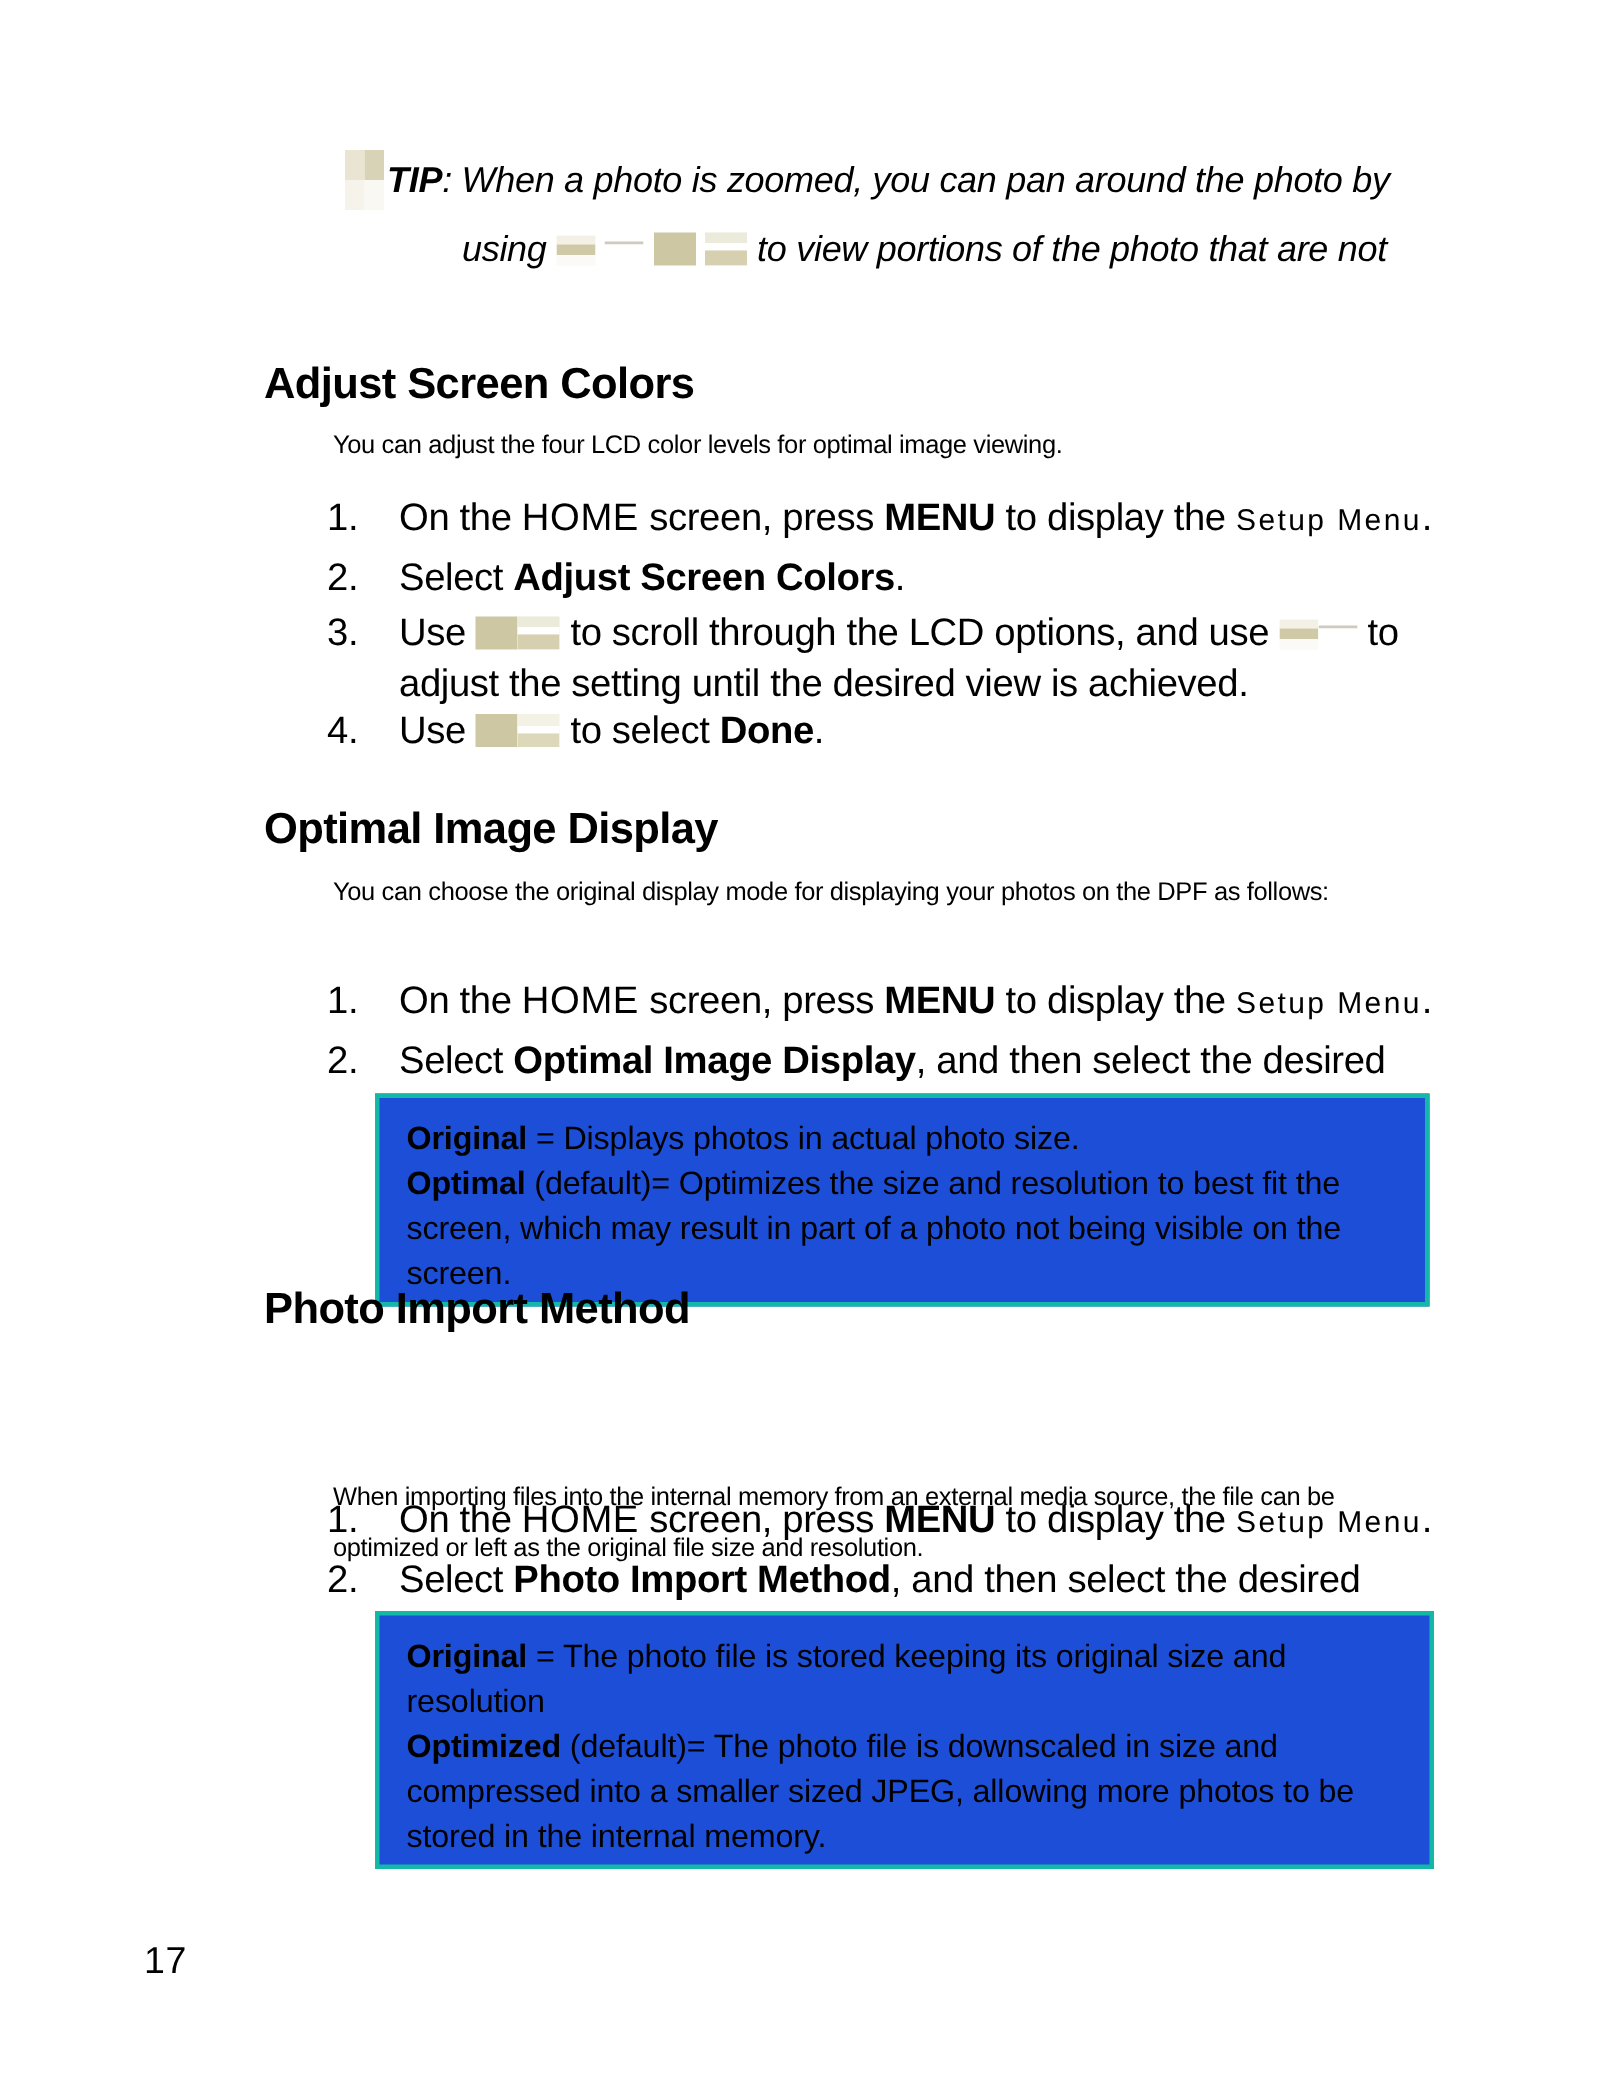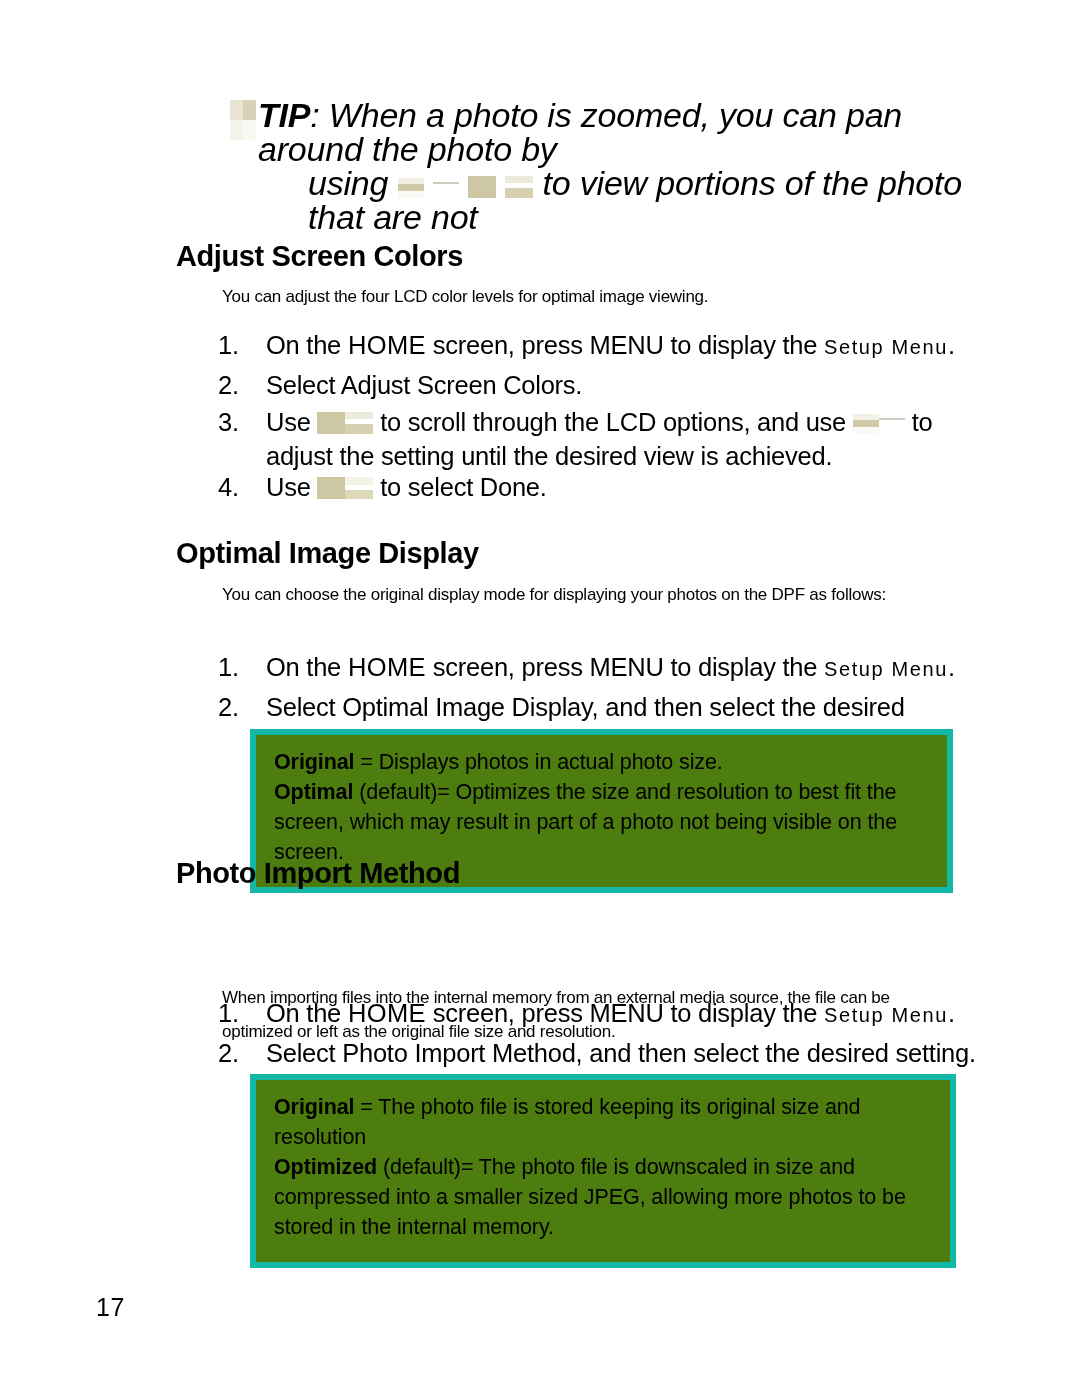--- a/index.html
+++ b/index.html
@@ -42,22 +42,22 @@
   }
   .tip-bullet .q1 { left: 0;    top: 0;   background: #e9e5d2; }
   .tip-bullet .q2 { left: 13px; top: 0;   background: #d8d3b6; }
   .tip-bullet .q3 { left: 0;    top: 20px; background: #f6f4ea; }
   .tip-bullet .q4 { left: 13px; top: 20px; background: #f9f8f2; }
 
   .tip-text {
     margin: 0;
     padding: 0 0 0 28px;
     font-style: italic;
-    font-size: 34px;
-    line-height: 34px;
+    font-size: 24px;
+    line-height: 46px;
     letter-spacing: -0.2px;
   }
   .tip-text b {
     font-weight: bold;
     font-style: italic;
   }
   .tip-line2 {
     display: block;
     padding-left: 50px;
     text-indent: 0;
@@ -143,37 +143,37 @@
   .step .num {
     position: absolute;
     left: 0;
     top: 0;
     width: 44px;
   }
   .step .txt {
     display: block;
     padding-left: 48px;
   }
-  .step b { font-weight: normal; }
+  .step b { font-weight: bold; }
 
   .mono {
     font-family: "Liberation Sans", sans-serif;
     letter-spacing: 1.6px;
     font-size: 20px;
   }
   .caps { letter-spacing: 0.4px; }
 
   
   .info-box {
     position: absolute;
     left: 250px;
-    background: #4d7c0f;
-    border: 6px solid #14b8a6;
+    background: #1d4ed8;
+    border: 3px solid #14b8a6;
     box-sizing: border-box;
-    padding: 12px 18px 20px 18px;
+    padding: 12px 18px 4px 18px;
   }
   .info-box p {
     margin: 0;
     padding: 0;
     font-size: 21.5px;
     line-height: 30px;
     letter-spacing: -0.1px;
   }
   .info-box b { font-weight: bold; }
   .info-box .reg { font-weight: normal; }

